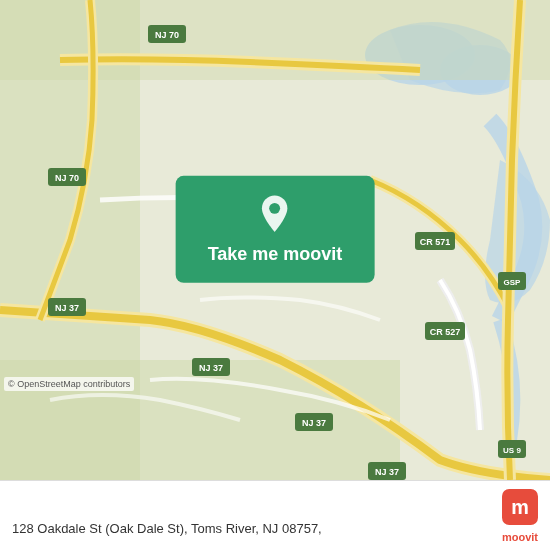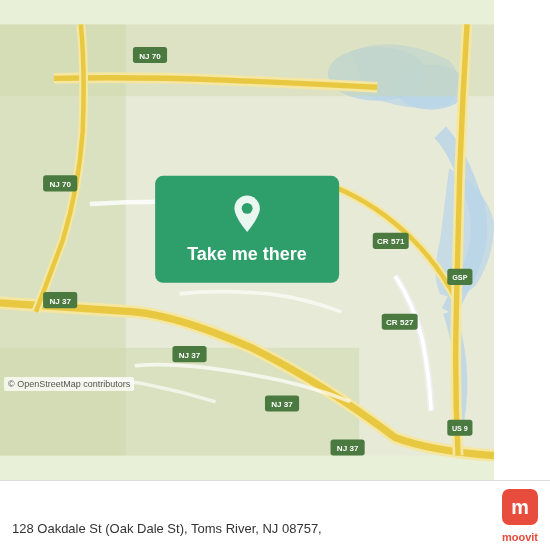--- a/index.html
+++ b/index.html
@@ -1,19 +1,19 @@
 <!DOCTYPE html>
 <html><head>
   <meta charset="utf-8">
   <style>
     * { margin: 0; padding: 0; box-sizing: border-box; }
     body { width: 550px; height: 550px; overflow: hidden; font-family: Arial, sans-serif; position: relative; }
 
     #map-container {
-      width: 494px;
+      width: 550px;
       height: 480px;
       position: relative;
       overflow: hidden;
       background-color: #e8f0d8;
     }
 
     
     .map-bg {
       width: 100%;
       height: 100%;
@@ -186,21 +186,21 @@
   <div class="osm-copyright">© OpenStreetMap contributors</div>
 
   <div class="cta-overlay">
     <div class="location-pin">
 
       <svg width="36" height="40" viewBox="0 0 36 44" xmlns="http://www.w3.org/2000/svg">
         <path d="M18 2 C10.3 2 4 8.3 4 16 C4 26 18 42 18 42 C18 42 32 26 32 16 C32 8.3 25.7 2 18 2Z" fill="white" opacity="0.9"></path>
         <circle cx="18" cy="16" r="6" fill="#2e9e6b"></circle>
       </svg>
     </div>
-    <div class="cta-label">Take me there</div>
+    <div class="cta-label">Take me moovit</div>
   </div>
 </div>
 
 <div id="bottom-bar">
   <div class="address-block">
     <div class="address-text">128 Oakdale St (Oak Dale St), Toms River, NJ 08757,</div>
   </div>
   <div class="moovit-logo">
 
     <svg class="moovit-icon" viewBox="0 0 40 40" xmlns="http://www.w3.org/2000/svg">

